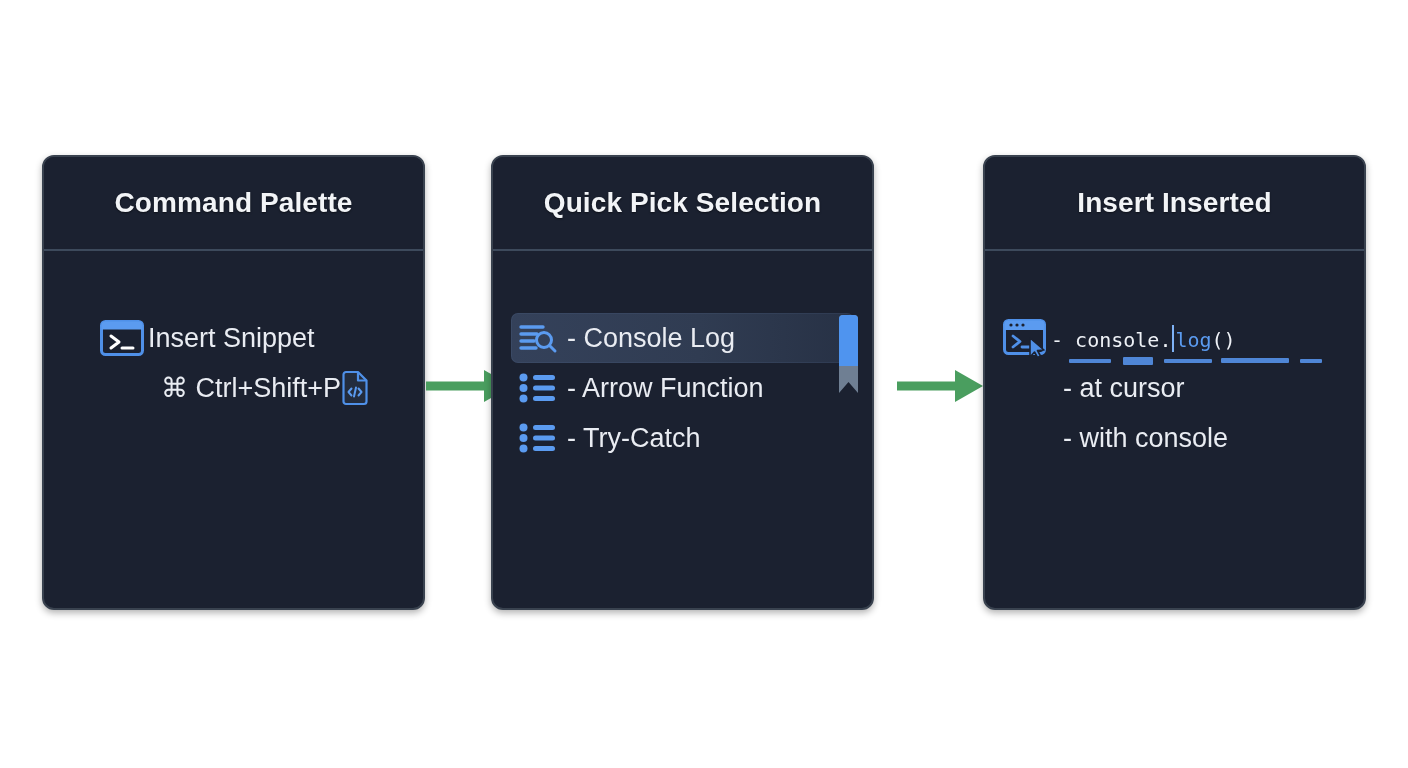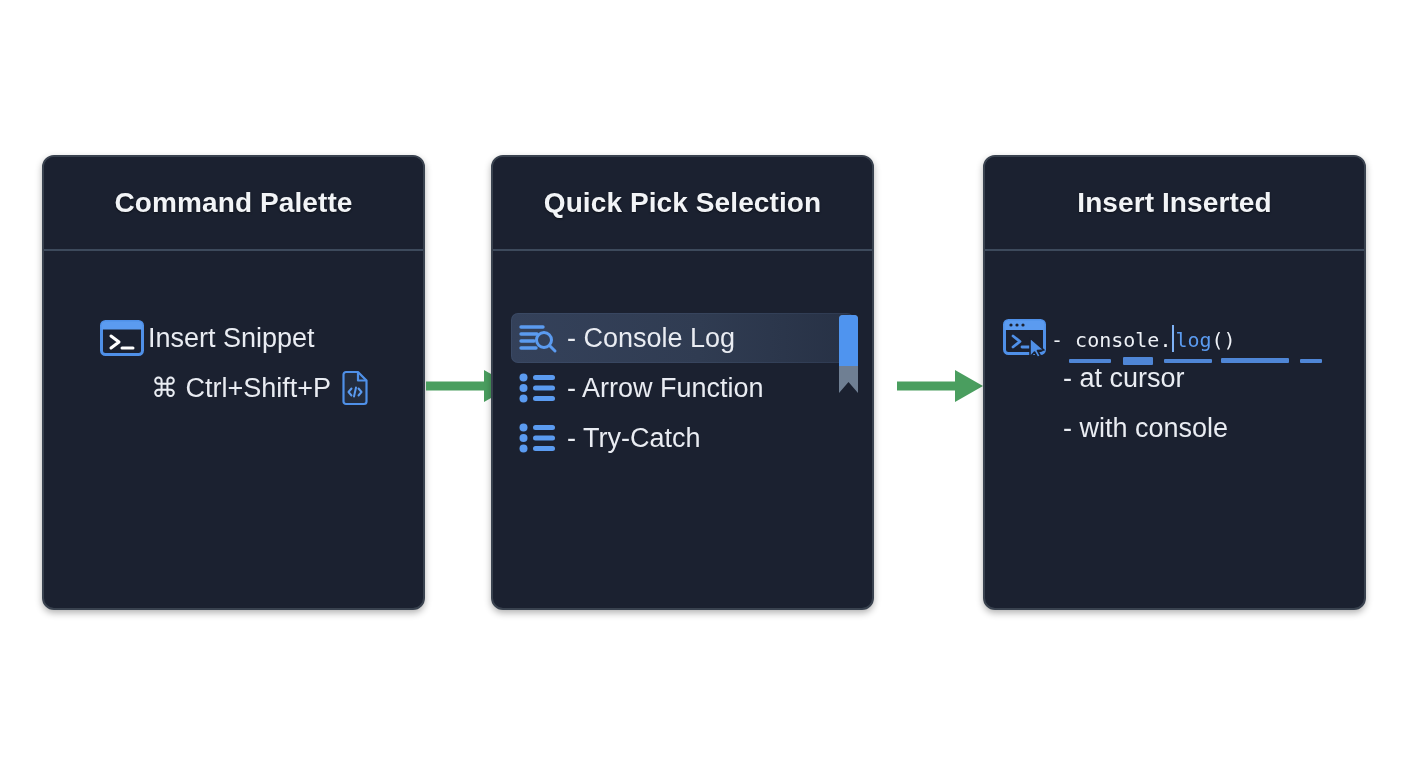--- a/index.html
+++ b/index.html
@@ -78,21 +78,20 @@
     justify-content: flex-start;
   }
   .row .row-text { line-height: 1; }
 
   
   #panel-1 .panel-body { padding-top: 62px; }
   .p1-row-1 { padding-left: 38px; align-items: center; }
   .p1-row-2 {
     justify-content: flex-end;
     padding-right: 36px;
-    gap: 10px;
   }
   .cmdkey { font-size: 27px; color: #e9ecf2; }
 
   
   .qp-list { position: relative; }
   .qp-item {
     display: flex;
     align-items: center;
     height: 50px;
     padding-left: 8px;
@@ -149,21 +148,21 @@
     width: 100%;
   }
   .tabstops i {
     position: absolute;
     display: block;
     background: #4f86d6;
     border-radius: 1px;
   }
   .plain-row {
     display: flex;
-    align-items: flex-start;
+    align-items: center;
     height: 50px;
     color: #e9ecf2;
     font-size: 27px;
     padding-left: 60px;
     white-space: nowrap;
   }
 
   
   .arrow {
     position: absolute;

